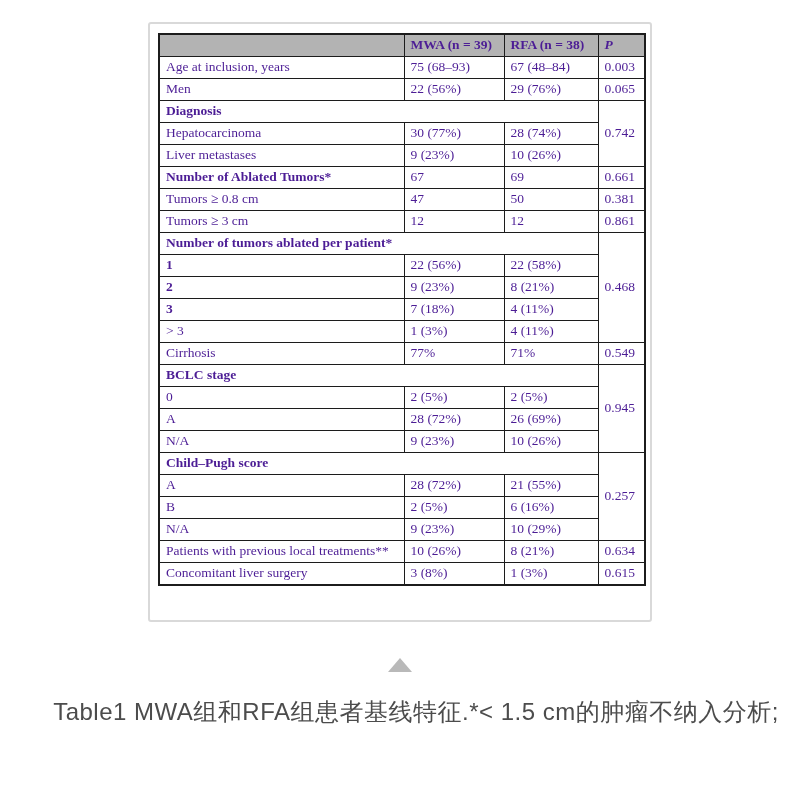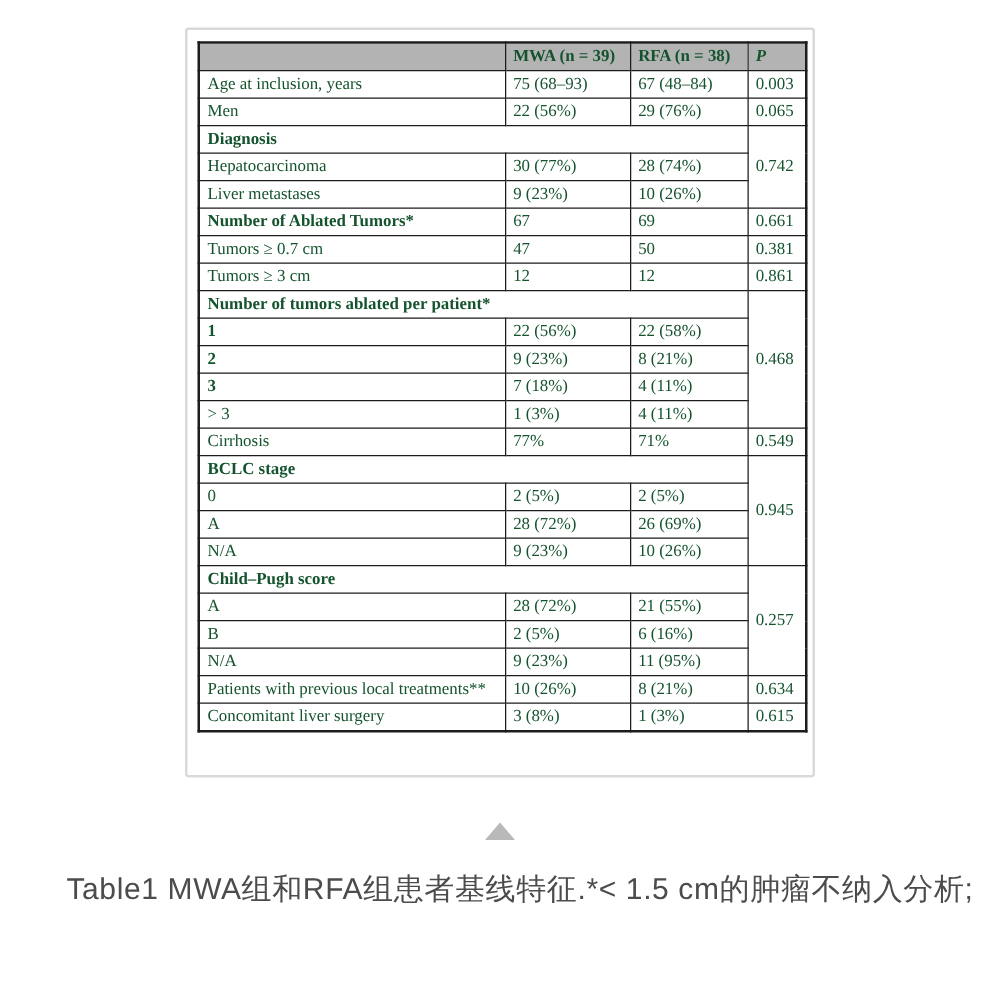--- a/index.html
+++ b/index.html
@@ -29,21 +29,21 @@
   
   table.baseline {
     position: absolute;
     left: 8px;
     top: 9px;
     width: 486px;
     border-collapse: collapse;
     table-layout: fixed;
     font-family: "Liberation Serif", serif;
     font-size: 13.5px;
-    color: #14532d;
+    color: #4c1d95;
     border: 2px solid #1c1c1c;
   }
   table.baseline col.c-label { width: 245px; }
   table.baseline col.c-mwa   { width: 100px; }
   table.baseline col.c-rfa   { width: 94px;  }
   table.baseline col.c-p     { width: 47px;  }
 
   table.baseline th,
   table.baseline td {
     border: 1px solid #1c1c1c;
@@ -137,21 +137,21 @@
           <td>9 (23%)</td>
           <td>10 (26%)</td>
         </tr>
         <tr>
           <td class="b">Number of Ablated Tumors*</td>
           <td>67</td>
           <td>69</td>
           <td>0.661</td>
         </tr>
         <tr>
-          <td>Tumors ≥ 0.7 cm</td>
+          <td>Tumors ≥ 0.8 cm</td>
           <td>47</td>
           <td>50</td>
           <td>0.381</td>
         </tr>
         <tr>
           <td>Tumors ≥ 3 cm</td>
           <td>12</td>
           <td>12</td>
           <td>0.861</td>
         </tr>
@@ -214,21 +214,21 @@
           <td>21 (55%)</td>
         </tr>
         <tr>
           <td>B</td>
           <td>2 (5%)</td>
           <td>6 (16%)</td>
         </tr>
         <tr>
           <td>N/A</td>
           <td>9 (23%)</td>
-          <td>11 (95%)</td>
+          <td>10 (29%)</td>
         </tr>
         <tr>
           <td>Patients with previous local treatments**</td>
           <td>10 (26%)</td>
           <td>8 (21%)</td>
           <td>0.634</td>
         </tr>
         <tr>
           <td>Concomitant liver surgery</td>
           <td>3 (8%)</td>

